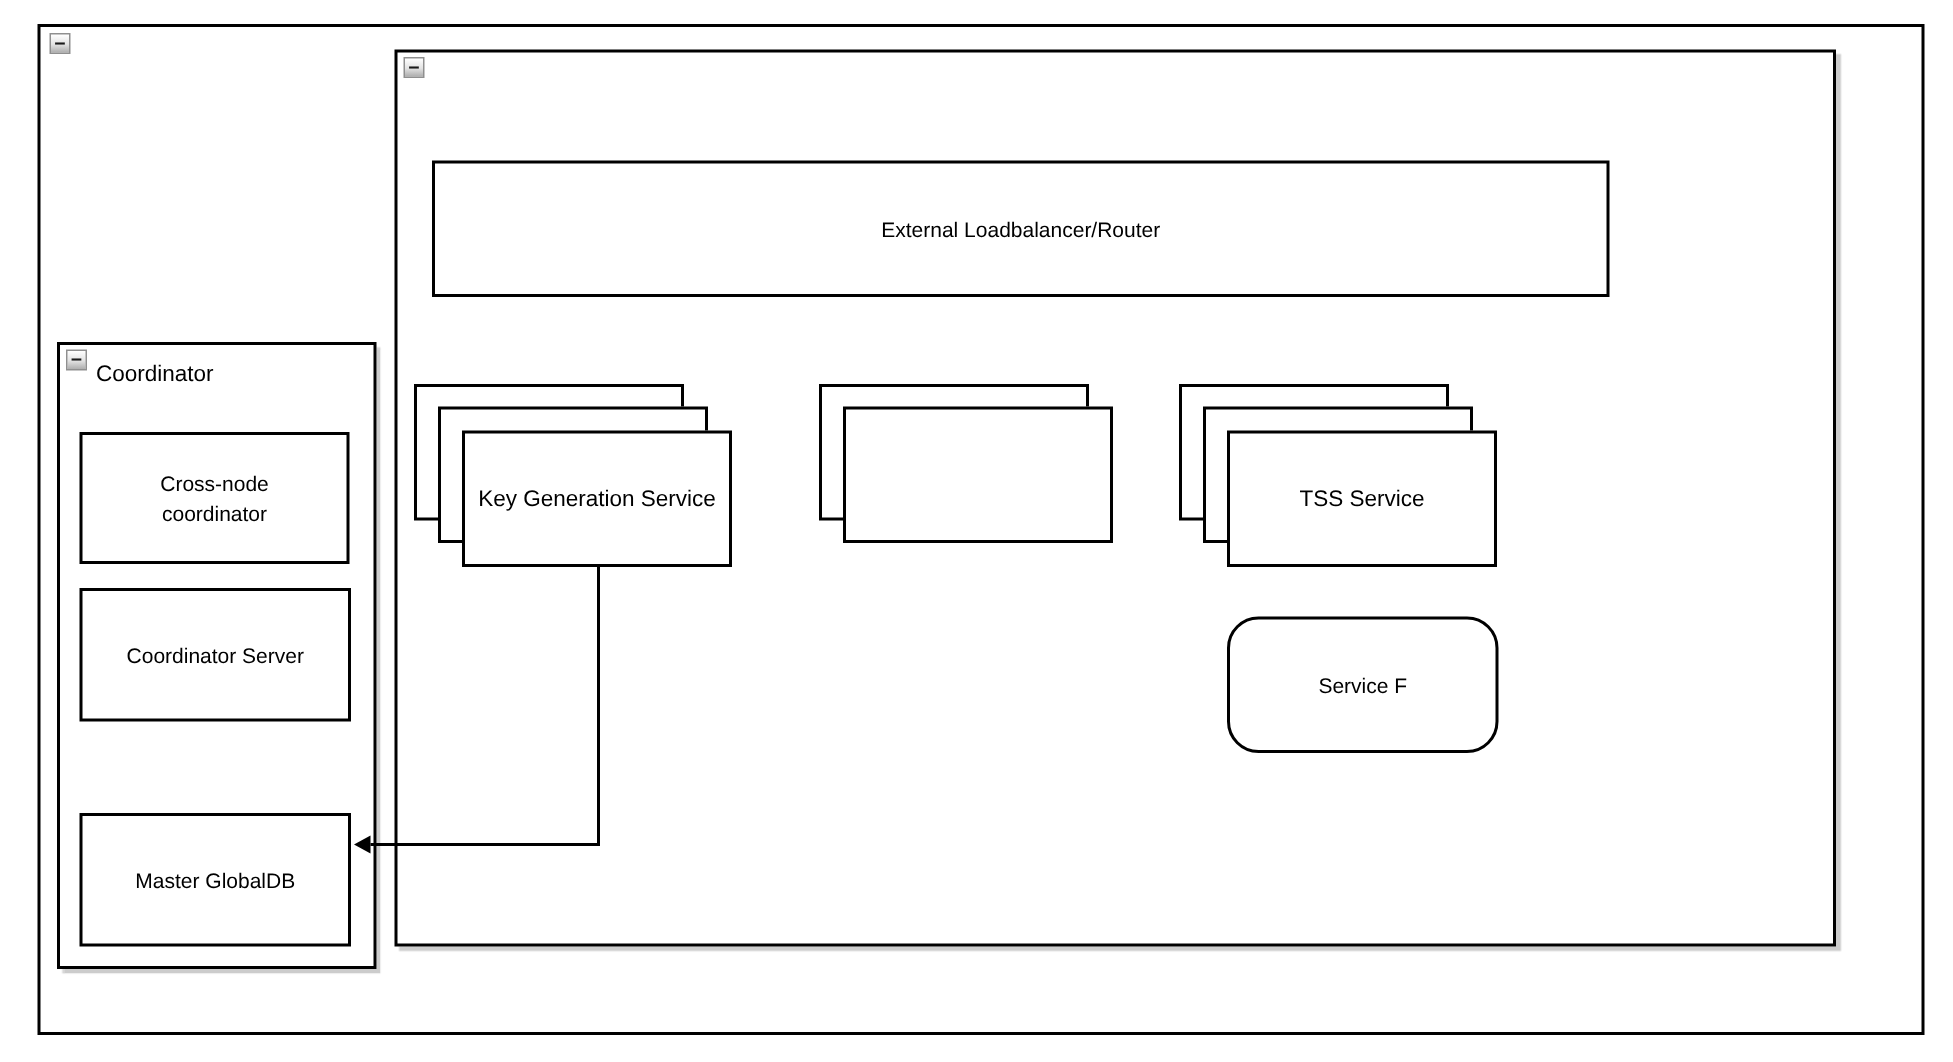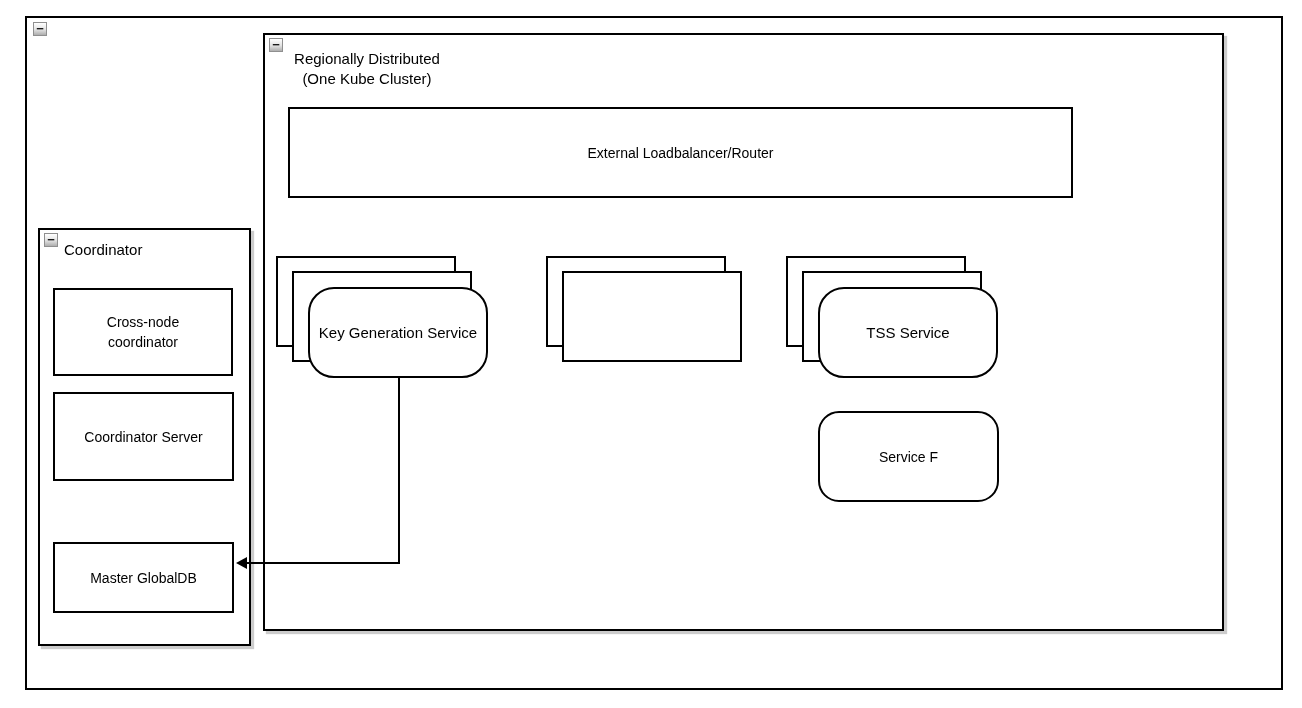--- a/index.html
+++ b/index.html
@@ -66,21 +66,21 @@
     width: 180px;
     height: 91px;
     border: 2px solid #000;
     background: #ffffff;
   }
   .stack .layer.l0 { left: 0;    top: 0;  }
   .stack .layer.l1 { left: 16px; top: 15px; }
   .stack .layer.l2 {
     left: 32px; top: 31px;
     display: flex; align-items: center; justify-content: center;
-    text-align: center; font-size: 15px; line-height: 20px; border-radius: 26px;
+    text-align: center; font-size: 15px; line-height: 20px;
   }
   .edge-seg { position: absolute; background: #000; z-index: 10; }
   .arrowhead {
     position: absolute;
     width: 0; height: 0;
     border-top: 6px solid transparent;
     border-bottom: 6px solid transparent;
     border-right: 11px solid #000;
     z-index: 10;
   }
@@ -92,22 +92,20 @@
 
   <div class="container" style="left:25px; top:16px; width:1258px; height:674px;">
     <div class="collapse-btn" style="left:6px; top:4px;">
       <span>−</span>
     </div>
 
     <div class="container shadowed" style="left:236px; top:15px; width:961px; height:598px;">
       <div class="collapse-btn" style="left:4px; top:3px;">
         <span>−</span>
       </div>
-      <div class="clabel" style="left:22px; top:14px; width:160px;">Regionally Distributed
-(One Kube Cluster)</div>
 
       <div class="box" style="left:23px; top:72px; width:785px; height:91px;">
         <span class="lbl">External Loadbalancer/Router</span>
       </div>
 
       <div class="stack" style="left:11px; top:221px; width:212px; height:122px;">
         <div class="layer l0"></div>
         <div class="layer l1"></div>
         <div class="layer l2">
           <span class="lbl">Key Generation
@@ -142,21 +140,21 @@
 
       <div class="box" style="left:13px; top:58px; width:180px; height:88px;">
         <span class="lbl">Cross-node
 coordinator</span>
       </div>
 
       <div class="box" style="left:13px; top:162px; width:181px; height:89px;">
         <span class="lbl">Coordinator Server</span>
       </div>
 
-      <div class="box" style="left:13px; top:312px; width:181px; height:71px;">
+      <div class="box" style="left:13px; top:312px; width:181px; height:89px;">
         <span class="lbl">Master GlobalDB</span>
       </div>
     </div>
   </div>
 
   <div class="edge-seg" style="left:398px; top:378px; width:2px; height:186px;"></div>
   <div class="edge-seg" style="left:247px; top:562px; width:152px; height:2px;"></div>
   <div class="arrowhead" style="left:236px; top:557px;"></div>
 
 </div>

